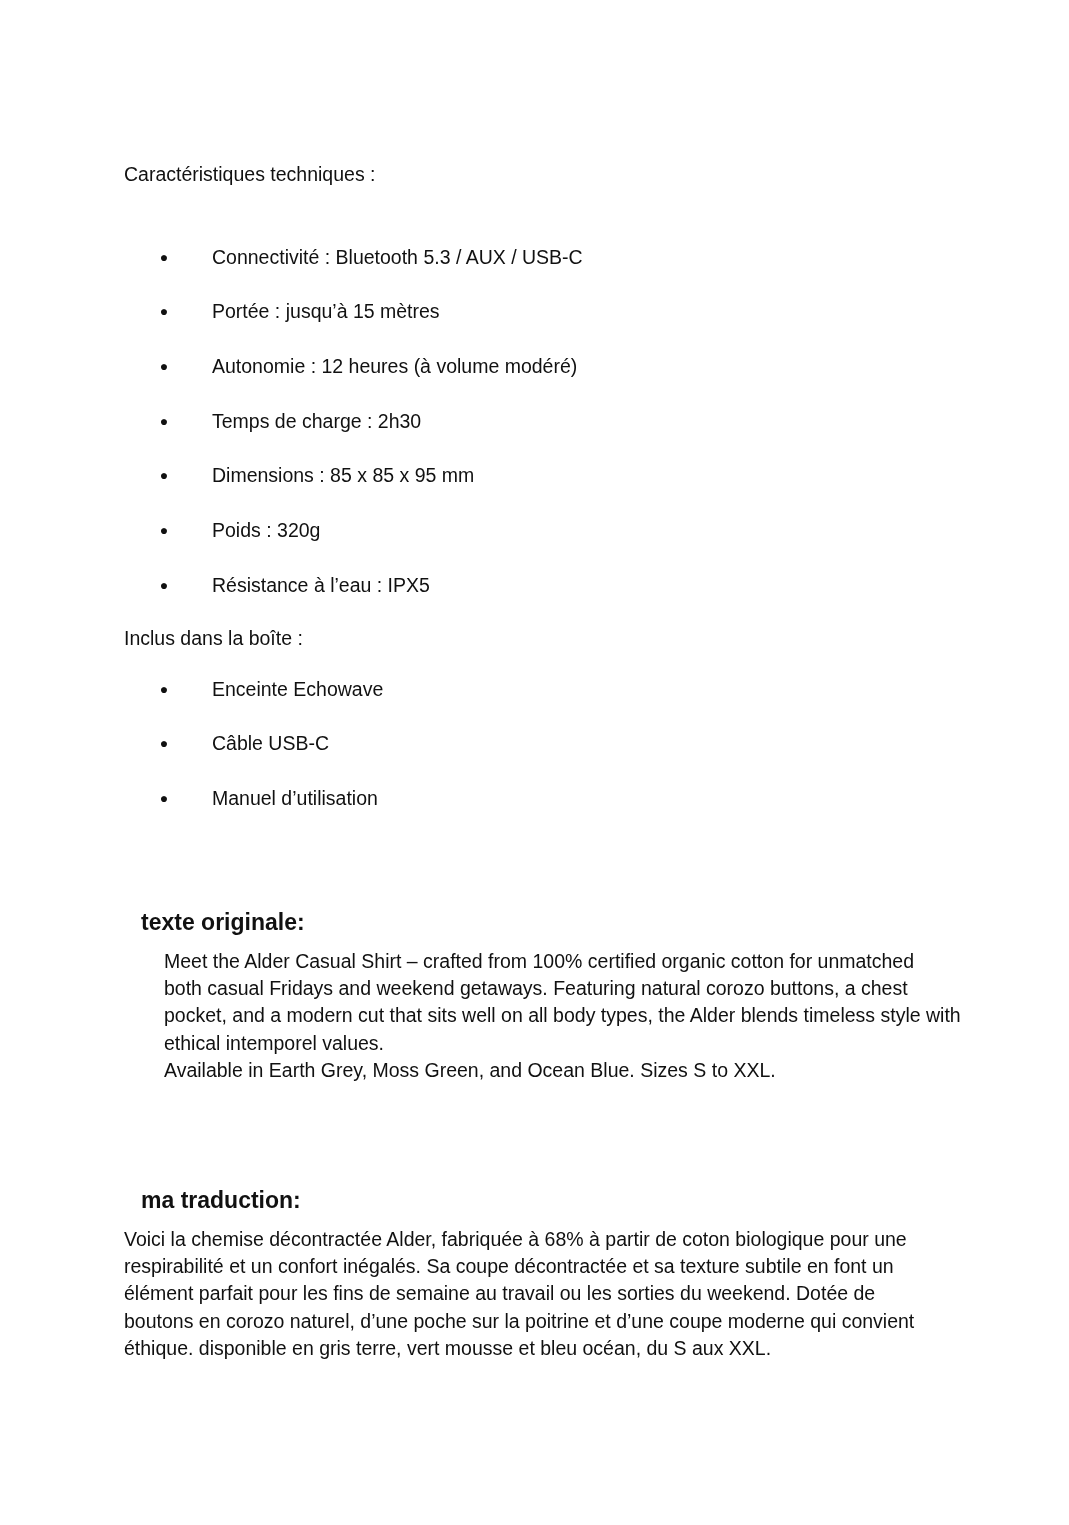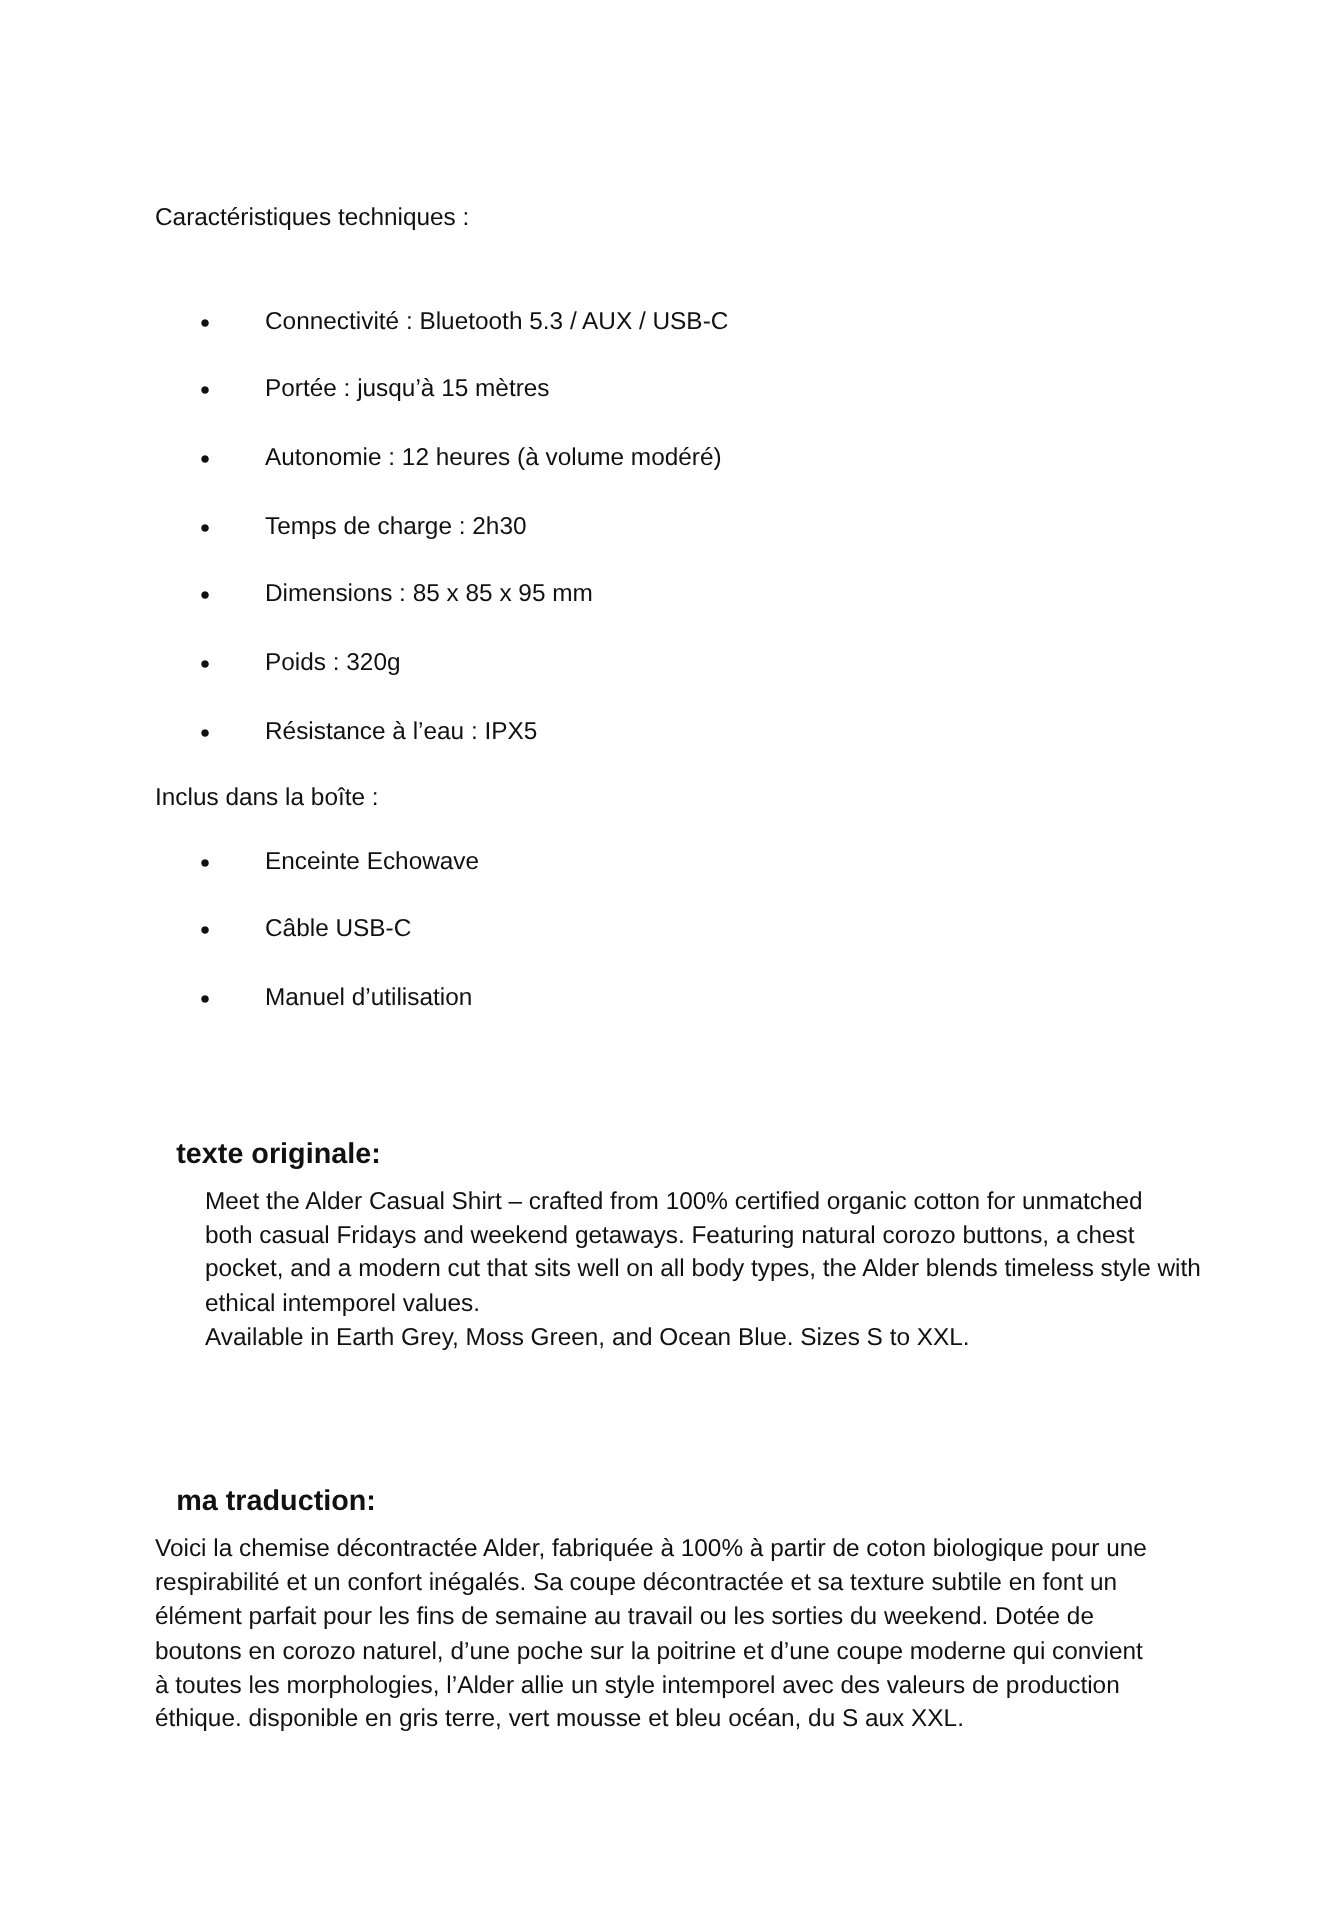--- a/index.html
+++ b/index.html
@@ -75,21 +75,20 @@
     <span>Meet the Alder Casual Shirt – crafted from 100% certified organic cotton for unmatched</span>
     <span>both casual Fridays and weekend getaways. Featuring natural corozo buttons, a chest</span>
     <span>pocket, and a modern cut that sits well on all body types, the Alder blends timeless style with</span>
     <span>ethical intemporel values.</span>
     <span>Available in Earth Grey, Moss Green, and Ocean Blue. Sizes S to XXL.</span>
   </p>
 
   <h2 class="heading" style="top:1169px;">ma traduction:</h2>
 
   <p class="body-text" style="top:1226px;">
-    <span>Voici la chemise décontractée Alder, fabriquée à 100% à partir de coton biologique pour une</span>
+    <span>Voici la chemise décontractée Alder, fabriquée à 68% à partir de coton biologique pour une</span>
     <span>respirabilité et un confort inégalés. Sa coupe décontractée et sa texture subtile en font un</span>
     <span>élément parfait pour les fins de semaine au travail ou les sorties du weekend. Dotée de</span>
     <span>boutons en corozo naturel, d’une poche sur la poitrine et d’une coupe moderne qui convient</span>
-    <span>à toutes les morphologies, l’Alder allie un style intemporel avec des valeurs de production</span>
     <span>éthique. disponible en gris terre, vert mousse et bleu océan, du S aux XXL.</span>
   </p>
 
 </div>
 
 </body></html>

